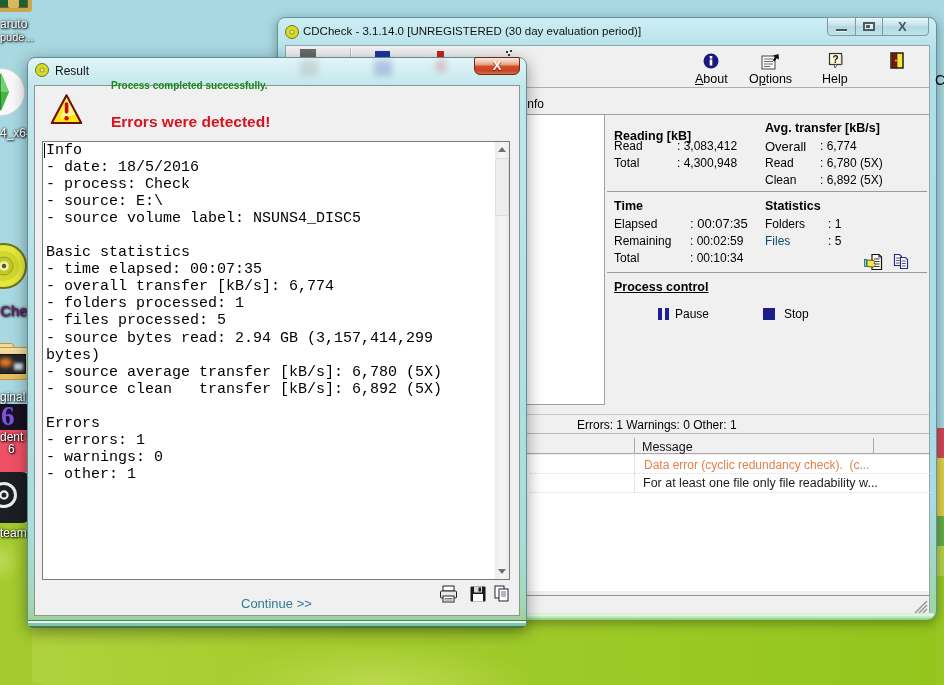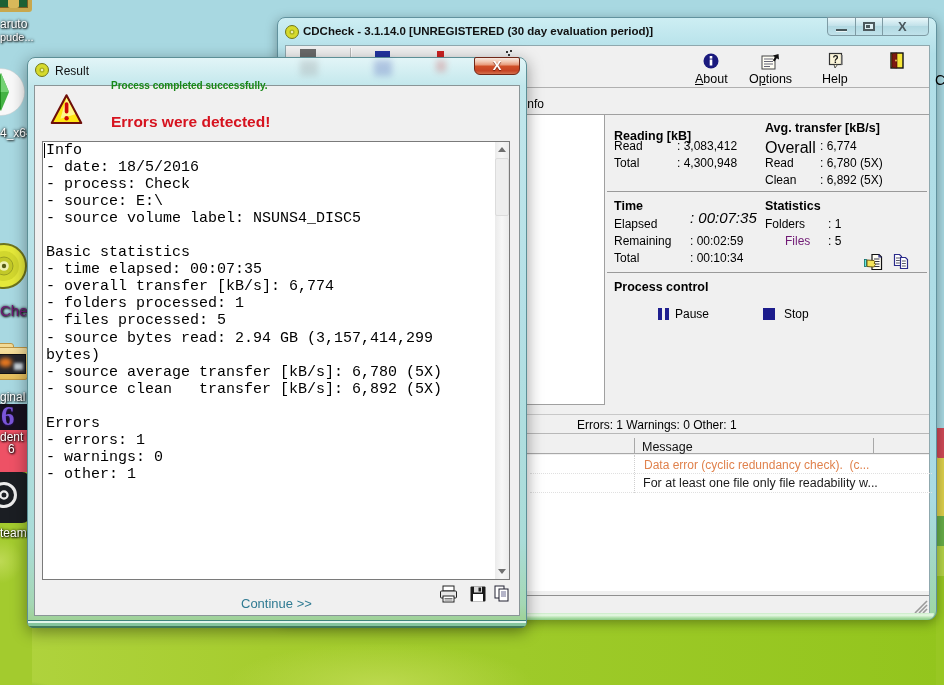--- a/index.html
+++ b/index.html
@@ -82,21 +82,21 @@
   <div class="txt" style="left:0;top:526px;font-size:12px;color:#fff;text-shadow:1px 1px 2px #000,0 0 3px #000;">team</div>
 </div>
 
 <div class="abs" id="win" style="left:277px;top:17px;width:660px;height:603px;background:linear-gradient(180deg,#cdeef3 0%,#b2dfe8 6%,#aadbe4 80%,#9fd6b2 96%,#9ed69e 100%);border:1px solid #61929e;border-radius:8px 8px 9px 9px;box-shadow:0 3px 12px rgba(0,0,0,0.35);"></div>
 
 <svg class="abs" style="left:285px;top:25px;" width="14" height="14" viewBox="0 0 14 14">
   <circle cx="7" cy="7" r="6.5" fill="#d6da2c" stroke="#70761a" stroke-width="1"></circle>
   <circle cx="7" cy="7" r="2.6" fill="#aab022"></circle>
   <circle cx="7" cy="7" r="1.2" fill="#eef0b8"></circle>
 </svg>
-<div class="txt" style="left:303px;top:25px;font-size:11.5px;color:#111;font-weight:bold;">CDCheck - 3.1.14.0 [UNREGISTERED (30 day evaluation period)]</div>
+<div class="txt" style="left:303px;top:25px;font-size:11.5px;color:#111;">CDCheck - 3.1.14.0 [UNREGISTERED (30 day evaluation period)]</div>
 
 <div class="abs" style="left:827px;top:17px;width:102px;height:19px;">
   <div class="abs" style="left:0;top:0;width:29px;height:19px;background:linear-gradient(#e9f7fa,#c3e2ea 45%,#b2d9e2 50%,#c0e2ea);border:1px solid #7e9ba4;border-radius:0 0 0 4px;"></div>
   <div class="abs" style="left:28px;top:0;width:28px;height:19px;background:linear-gradient(#e9f7fa,#c3e2ea 45%,#b2d9e2 50%,#c0e2ea);border:1px solid #7e9ba4;"></div>
   <div class="abs" style="left:55px;top:0;width:47px;height:19px;background:linear-gradient(#e9f7fa,#c3e2ea 45%,#b2d9e2 50%,#c0e2ea);border:1px solid #7e9ba4;border-radius:0 0 4px 0;"></div>
   <div class="abs" style="left:9px;top:12px;width:11px;height:3px;background:#465558;border-bottom:1px solid #e8f4f6;"></div>
   <div class="abs" style="left:36px;top:5px;width:12px;height:9px;border:2px solid #4d5a5e;background:#dff0f4;">
       <div class="abs" style="left:1px;top:1px;width:4px;height:3px;background:#4d5a5e;"></div>
     </div>
   <div class="txt" style="left:71px;top:2px;font-size:13px;font-weight:bold;color:#4a585e;">X</div>
@@ -147,38 +147,38 @@
 <div class="abs" style="left:605px;top:114px;width:324px;height:291px;background:#f0f0f0;border-top:1px solid #a0a0a0;"></div>
 <div class="abs" style="left:607px;top:191px;width:320px;height:1px;background:#9a9a9a;"></div>
 <div class="abs" style="left:607px;top:272px;width:320px;height:1px;background:#9a9a9a;"></div>
 
 <div class="txt" style="left:614px;top:121px;font-size:12.5px;font-weight:bold;color:#000;margin-top:8px;">Reading [kB]</div>
 <div class="txt" style="left:765px;top:121px;font-size:12.5px;font-weight:bold;color:#000;">Avg. transfer [kB/s]</div>
 <div class="txt" style="left:614px;top:139px;font-size:12px;color:#000;">Read</div>
 <div class="txt" style="left:677px;top:139px;font-size:12px;color:#000;">: 3,083,412</div>
 <div class="txt" style="left:614px;top:156px;font-size:12px;color:#000;">Total</div>
 <div class="txt" style="left:677px;top:156px;font-size:12px;color:#000;">: 4,300,948</div>
-<div class="txt" style="left:765px;top:139px;font-size:16px;color:#000;">Overall</div>
+<div class="txt" style="left:765px;top:139px;font-size:13px;color:#000;">Overall</div>
 <div class="txt" style="left:820px;top:139px;font-size:12px;color:#000;">: 6,774</div>
 <div class="txt" style="left:765px;top:156px;font-size:12px;color:#000;">Read</div>
 <div class="txt" style="left:820px;top:156px;font-size:12px;color:#000;">: 6,780 (5X)</div>
 <div class="txt" style="left:765px;top:173px;font-size:12px;color:#000;">Clean</div>
 <div class="txt" style="left:820px;top:173px;font-size:12px;color:#000;">: 6,892 (5X)</div>
 
 <div class="txt" style="left:614px;top:199px;font-size:12.5px;font-weight:bold;color:#000;">Time</div>
 <div class="txt" style="left:765px;top:199px;font-size:12.5px;font-weight:bold;color:#000;">Statistics</div>
 <div class="txt" style="left:614px;top:217px;font-size:12px;color:#000;">Elapsed</div>
-<div class="txt" style="left:690px;top:209px;font-size:15px;color:#000;font-style:italic;">: 00:07:35</div>
+<div class="txt" style="left:690px;top:216px;font-size:13px;color:#000;">: 00:07:35</div>
 <div class="txt" style="left:614px;top:234px;font-size:12px;color:#000;">Remaining</div>
 <div class="txt" style="left:690px;top:234px;font-size:12px;color:#000;">: 00:02:59</div>
 <div class="txt" style="left:614px;top:251px;font-size:12px;color:#000;">Total</div>
 <div class="txt" style="left:690px;top:251px;font-size:12px;color:#000;">: 00:10:34</div>
 <div class="txt" style="left:765px;top:217px;font-size:12px;color:#000;">Folders</div>
 <div class="txt" style="left:828px;top:217px;font-size:12px;color:#000;">: 1</div>
-<div class="txt" style="left:765px;top:234px;font-size:12px;color:#701a75;margin-left:20px;">Files</div>
+<div class="txt" style="left:765px;top:234px;font-size:12px;color:#0c4a6e;">Files</div>
 <div class="txt" style="left:828px;top:234px;font-size:12px;color:#000;">: 5</div>
 
 <svg class="abs" style="left:864px;top:253px;" width="19" height="18" viewBox="0 0 19 18">
   <path d="M8 1.5 H15 L17.5 4 V16.5 H8 Z" fill="#fffef4" stroke="#111" stroke-width="1.2"></path>
   <path d="M15 1.5 L15 4 L17.5 4" fill="none" stroke="#2a2a8a" stroke-width="1.2"></path>
   <line x1="10" y1="6" x2="15.5" y2="6" stroke="#334" stroke-width="1"></line>
   <line x1="10" y1="8.5" x2="15.5" y2="8.5" stroke="#334" stroke-width="1"></line>
   <line x1="10" y1="11" x2="15.5" y2="11" stroke="#334" stroke-width="1"></line>
   <line x1="10" y1="13.5" x2="15.5" y2="13.5" stroke="#334" stroke-width="1"></line>
   <rect x="0.5" y="6.5" width="2" height="7" fill="#66e8e0" stroke="#0a6a66" stroke-width="0.8"></rect>
@@ -188,21 +188,21 @@
   <path d="M1.5 1.5 H6.5 L8.5 3.5 V12.5 H1.5 Z" fill="#fff" stroke="#2a2a8a" stroke-width="1.2"></path>
   <line x1="3" y1="5" x2="6.8" y2="5" stroke="#445" stroke-width="0.9"></line>
   <line x1="3" y1="7.5" x2="6.8" y2="7.5" stroke="#445" stroke-width="0.9"></line>
   <line x1="3" y1="10" x2="6.8" y2="10" stroke="#445" stroke-width="0.9"></line>
   <path d="M7.5 4.5 H12.5 L14.5 6.5 V15.5 H7.5 Z" fill="#fff" stroke="#2a2a8a" stroke-width="1.2"></path>
   <line x1="9" y1="8" x2="12.8" y2="8" stroke="#445" stroke-width="0.9"></line>
   <line x1="9" y1="10.5" x2="12.8" y2="10.5" stroke="#445" stroke-width="0.9"></line>
   <line x1="9" y1="13" x2="12.8" y2="13" stroke="#445" stroke-width="0.9"></line>
 </svg>
 
-<div class="txt" style="left:614px;top:280px;font-size:12.5px;font-weight:bold;color:#000;">Process control</div>
+<div class="txt" style="left:614px;top:280px;font-size:12.5px;font-weight:bold;color:#000;text-decoration:underline;">Process control</div>
 <div class="abs" style="left:658px;top:308px;width:4px;height:12px;background:#1f1f8f;"></div>
 <div class="abs" style="left:665px;top:308px;width:4px;height:12px;background:#1f1f8f;"></div>
 <div class="txt" style="left:675px;top:307px;font-size:12px;color:#000;">Pause</div>
 <div class="abs" style="left:763px;top:308px;width:12px;height:12px;background:#1c1c8c;"></div>
 <div class="txt" style="left:784px;top:307px;font-size:12px;color:#000;">Stop</div>
 
 <div class="abs" style="left:286px;top:414px;width:643px;height:20px;background:#f0f0f0;border-top:1px solid #c8c8c8;border-bottom:1px solid #b8b8b8;"></div>
 <div class="txt" style="left:577px;top:418px;font-size:12px;color:#000;">Errors: 1 Warnings: 0 Other: 1</div>
 
 <div class="abs" style="left:286px;top:438px;width:643px;height:16px;background:#f0f0f0;border-bottom:1px solid #a8a8a8;"></div>

